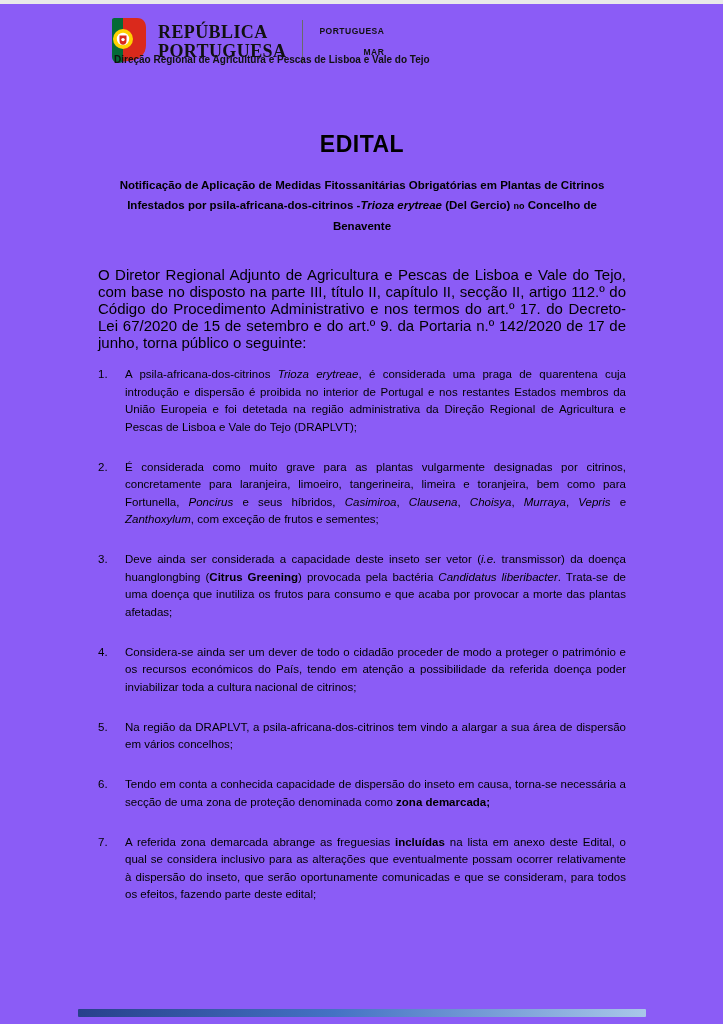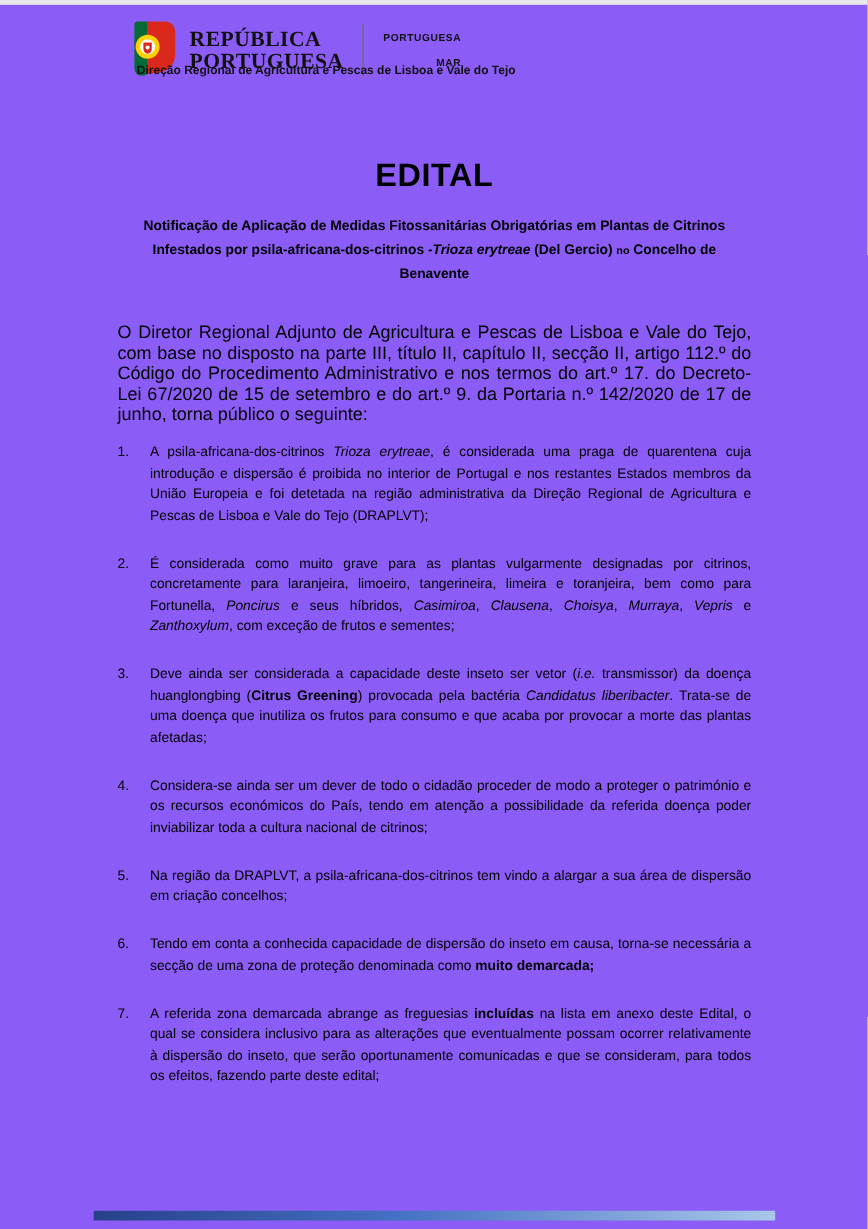--- a/index.html
+++ b/index.html
@@ -36,21 +36,21 @@
     position:absolute; top:50px; left:114px;
     font-size:10px; font-weight:bold; color:#111;
     white-space:nowrap;
   }
 
   
   .content { position:absolute; top:0; left:98px; width:528px; }
   .doc-title {
     margin:127px 0 0 0;
     text-align:center;
-    font-size:27px; font-weight:bold; letter-spacing:0.5px;
+    font-size:23px; font-weight:bold; letter-spacing:0.5px;
   }
   .doc-subtitle {
     margin-top:17px;
     text-align:center;
     font-size:11.5px; font-weight:bold;
     line-height:20px;
     padding:0 6px;
   }
   .intro {
     margin-top:30px;
@@ -130,25 +130,25 @@
       <div class="list-item">
         <span class="item-number">3.</span>
         <div class="item-text"><span>Deve ainda ser considerada a capacidade deste inseto ser vetor (</span><span class="seg-i">i.e.</span><span> transmissor) da doença huanglongbing (</span><span class="seg-b">Citrus Greening</span><span>) provocada pela bactéria </span><span class="seg-i">Candidatus liberibacter</span><span>. Trata-se de uma doença que inutiliza os frutos para consumo e que acaba por provocar a morte das plantas afetadas;</span></div>
       </div>
       <div class="list-item">
         <span class="item-number">4.</span>
         <div class="item-text"><span>Considera-se ainda ser um dever de todo o cidadão proceder de modo a proteger o património e os recursos económicos do País, tendo em atenção a possibilidade da referida doença poder inviabilizar toda a cultura nacional de citrinos;</span></div>
       </div>
       <div class="list-item">
         <span class="item-number">5.</span>
-        <div class="item-text"><span>Na região da DRAPLVT, a psila-africana-dos-citrinos tem vindo a alargar a sua área de dispersão em criação concelhos;</span></div>
+        <div class="item-text"><span>Na região da DRAPLVT, a psila-africana-dos-citrinos tem vindo a alargar a sua área de dispersão em vários concelhos;</span></div>
       </div>
       <div class="list-item">
         <span class="item-number">6.</span>
-        <div class="item-text"><span>Tendo em conta a conhecida capacidade de dispersão do inseto em causa, torna-se necessária a secção de uma zona de proteção denominada como </span><span class="seg-b">muito demarcada;</span></div>
+        <div class="item-text"><span>Tendo em conta a conhecida capacidade de dispersão do inseto em causa, torna-se necessária a secção de uma zona de proteção denominada como </span><span class="seg-b">zona demarcada;</span></div>
       </div>
       <div class="list-item">
         <span class="item-number">7.</span>
         <div class="item-text"><span>A referida zona demarcada abrange as freguesias </span><span class="seg-b">incluídas</span><span> na lista em anexo deste Edital, o qual se considera inclusivo para as alterações que eventualmente possam ocorrer relativamente à dispersão do inseto, que serão oportunamente comunicadas e que se consideram, para todos os efeitos, fazendo parte deste edital;</span></div>
       </div>
     </div>
   </div>
 
   <div class="footer-bar"></div>
 

